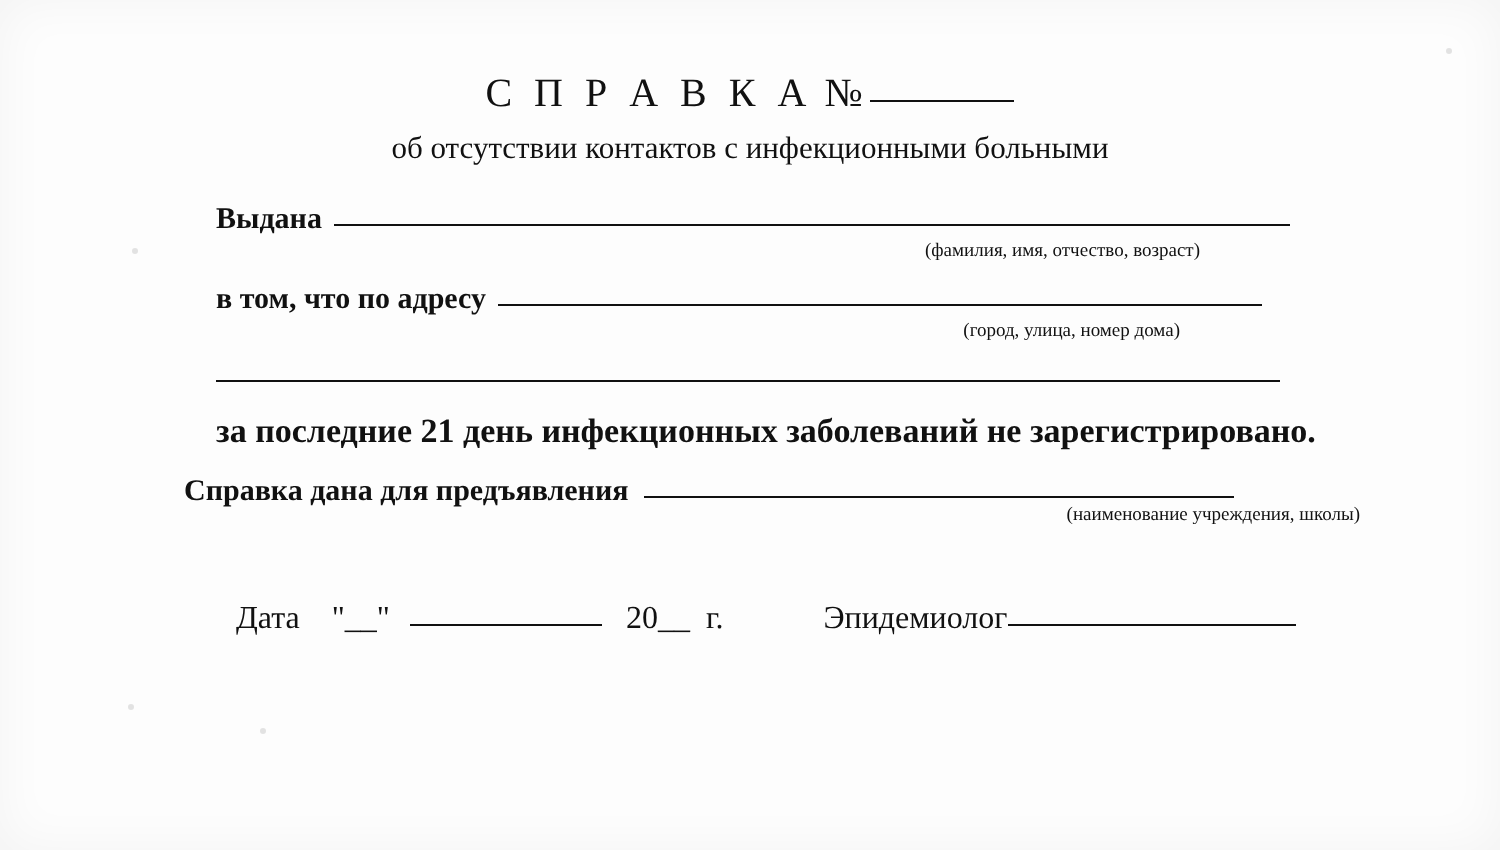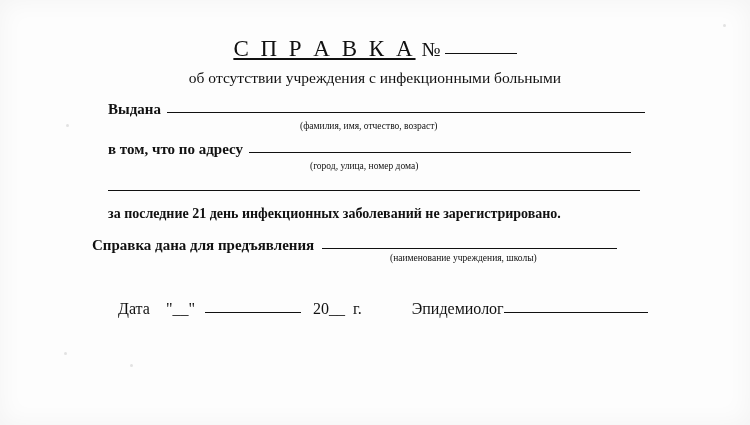--- a/index.html
+++ b/index.html
@@ -39,24 +39,23 @@
     position: absolute;
     left: 0; top: 0;
     width: 750px;
     height: 425px;
   }
   .title-block {
     text-align: center;
     margin-top: 36px;
   }
   .title-main {
-    font-size: 23px;
+    font-size: 20px;
     letter-spacing: 3px;
     display: inline-block;
-    text-decoration: underline;
   }
   .title-num {
     font-size: 20px;
     letter-spacing: 0px;
     display: inline-block;
     margin-left: 6px;
   }
   .title-num-line {
     display: inline-block;
     width: 72px;
@@ -81,25 +80,25 @@
   }
   .rule {
     display: inline-block;
     border-bottom: 1.3px solid #111;
     height: 12px;
     vertical-align: 1px;
   }
   .hint {
     position: absolute;
     font-size: 9.5px;
-    text-align: left;
+    text-align: right;
     color: #111;
   }
   .caps-small {
-    font-size: 14px;
+    font-size: 17px;
   }
   .date-row {
     position: absolute;
     font-size: 16px;
     white-space: nowrap;
   }
   .short-rule {
     display: inline-block;
     border-bottom: 1.4px solid #111;
     height: 12px;
@@ -113,21 +112,21 @@
 
   <div class="speck" style="left:723px;top:24px;width:3px;height:3px;"></div>
   <div class="speck" style="left:66px;top:124px;width:3px;height:3px;"></div>
   <div class="speck" style="left:64px;top:352px;width:3px;height:3px;"></div>
   <div class="speck" style="left:130px;top:364px;width:3px;height:3px;"></div>
 
   <div class="form">
 
     <div class="title-block">
       <span class="title-main">С П Р А В К А</span><span class="title-num">№</span><span class="title-num-line"></span>
-      <div class="subtitle">об отсутствии учреждения с инфекционными больными</div>
+      <div class="subtitle">об отсутствии контактов с инфекционными больными</div>
     </div>
 
     <div class="row" style="left:108px; top:100px;">
       <span class="label">Выдана</span><span class="rule" style="width:478px; margin-left:6px;"></span>
     </div>
     <div class="hint" style="left:300px; top:121px; width:300px;">(фамилия, имя, отчество, возраст)</div>
 
     <div class="row" style="left:108px; top:140px;">
       <span class="label">в том, что по адресу</span><span class="rule" style="width:382px; margin-left:6px;"></span>
     </div>

